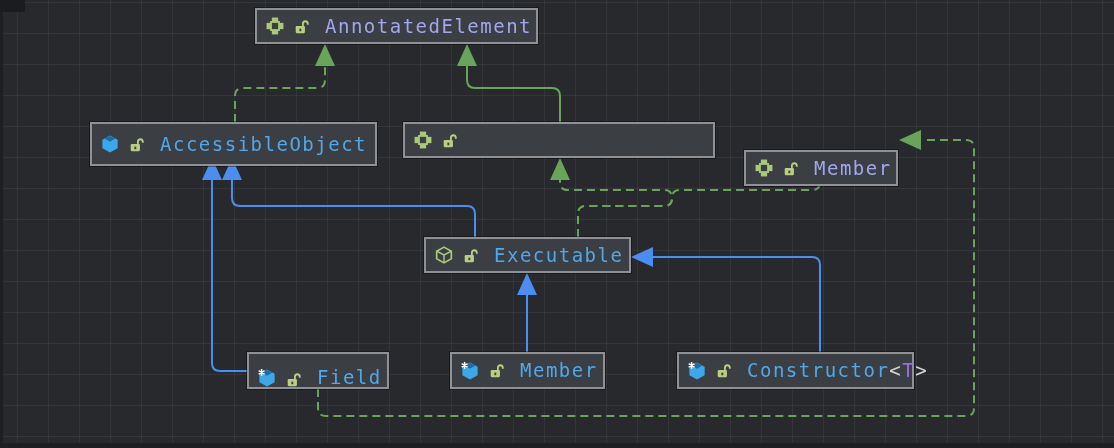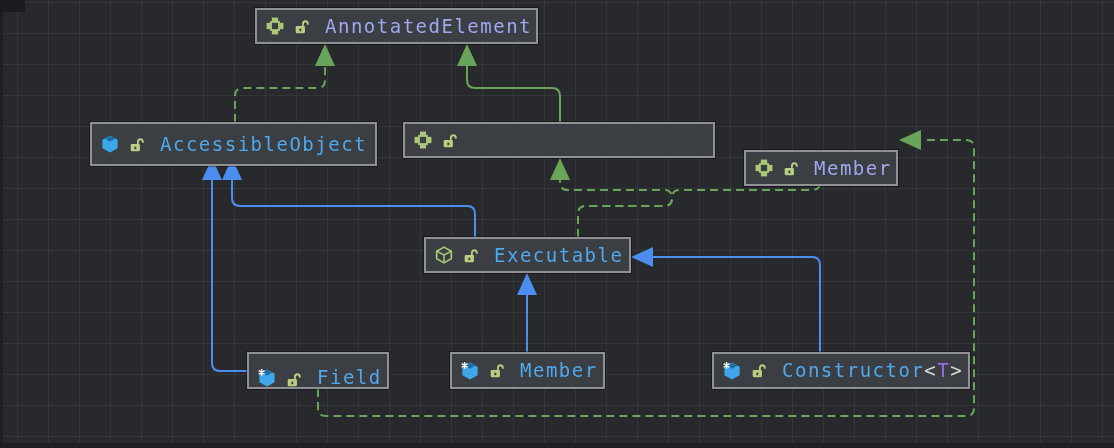--- a/index.html
+++ b/index.html
@@ -181,21 +181,21 @@
         </span>
         <span class="icon">
           <svg width="15" height="15" viewBox="0 0 14 14">
         <path d="M8.3 7.2 V4.6 Q8.3 2.1 10.6 2.1 Q12.9 2.1 12.9 4.6 V5.4" fill="none" stroke="#B8CE80" stroke-width="1.7"></path>
         <rect x="1.6" y="6.6" width="8.6" height="6.6" rx="1" fill="#B8CE80"></rect>
         <rect x="5" y="9" width="1.8" height="2.4" fill="#3b3e42"></rect>
       </svg>
         </span>
         <span class="label"><span style="color: rgb(79, 168, 236);">Member</span></span>
       </div>
-      <div class="node" style="left: 712px; top: 352px; width: 258px; height: 37px;">
+      <div class="node" style="left: 677px; top: 352px; width: 237px; height: 37px;">
         <span class="icon">
           <svg width="18" height="18" viewBox="0 0 16 16">
         <path d="M8 0.5 L14.8 4.3 V11.7 L8 15.5 L1.2 11.7 V4.3 Z" fill="#3EA7E9"></path>
         <path d="M3.2 3.2 L8 5.9 L12.8 3.2 L8 0.9 Z" fill="#1d6ca6"></path>
         <path d="M3.2 0 V6 M0.6 1.5 L5.8 4.5 M5.8 1.5 L0.6 4.5" stroke="#FFFFFF" stroke-width="1.3" fill="none"></path>
       </svg>
         </span>
         <span class="icon">
           <svg width="15" height="15" viewBox="0 0 14 14">
         <path d="M8.3 7.2 V4.6 Q8.3 2.1 10.6 2.1 Q12.9 2.1 12.9 4.6 V5.4" fill="none" stroke="#B8CE80" stroke-width="1.7"></path>

